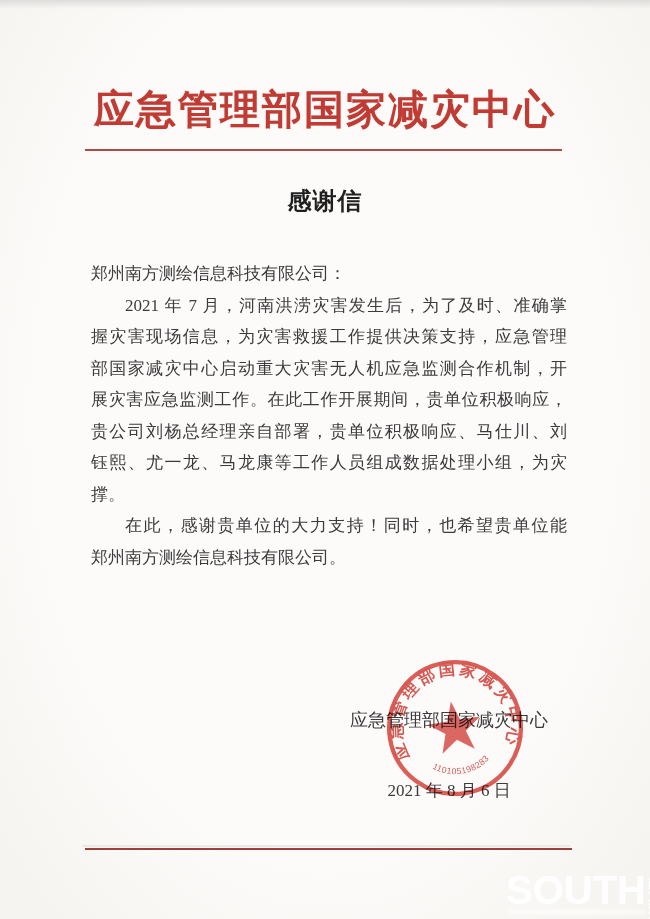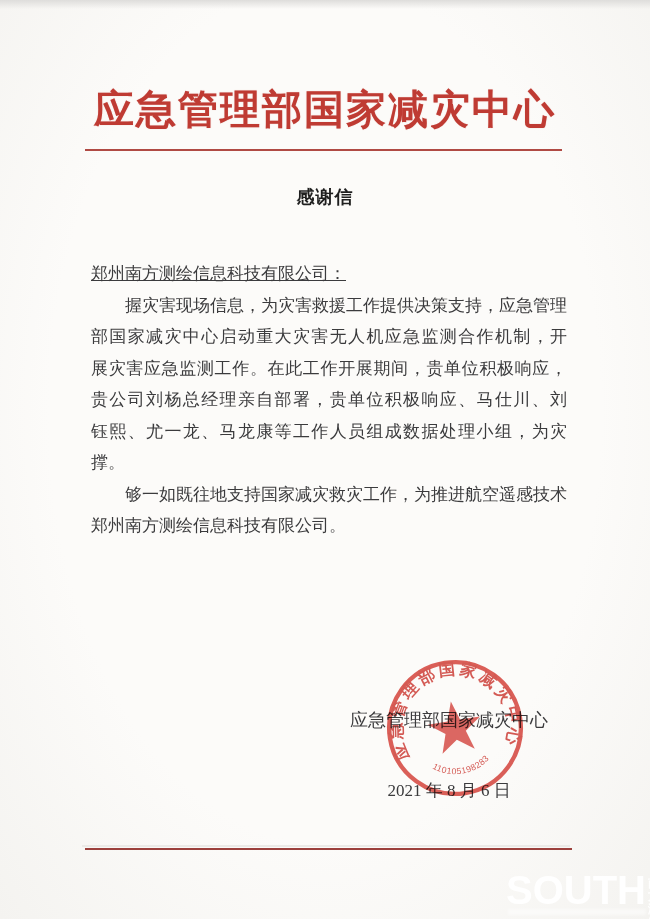--- a/index.html
+++ b/index.html
@@ -14,28 +14,28 @@
     position:absolute; top:82px; left:0; right:0; text-align:center;
     font-size:40px; font-weight:700; letter-spacing:2px; color:#bf3b33;
     text-shadow:0 0 1px rgba(191,59,51,.35);
   }
   .head-rule {
     position:absolute; top:149px; left:85px; width:477px; height:2px;
     background:#b04a44;
   }
   .doc-title {
     position:absolute; top:185px; left:0; right:0; text-align:center;
-    font-size:18px; font-weight:700; letter-spacing:1px; color:#1f1f1f;
+    font-size:24px; font-weight:700; letter-spacing:1px; color:#1f1f1f;
   }
   .body-text {
     position:absolute; top:258px; left:91px; width:476px;
     font-size:17px; line-height:31.5px; color:#3b3b3d;
   }
   .line { text-align:justify; text-align-last:justify; }
-  .addressee { text-align-last:left;text-decoration:underline; }
+  .addressee { text-align-last:left; }
   .para .line:first-child { text-indent:2em; }
   .para .line:last-child { text-align-last:left; }
   .sig-org {
     position:absolute; top:708px; left:328px; width:242px; text-align:center;
     font-size:18px; color:#3b3b3d;
   }
   .sig-date {
     position:absolute; top:779px; left:328px; width:242px; text-align:center;
     font-size:17px; color:#3b3b3d;
   }
@@ -71,29 +71,30 @@
 
   <div class="letterhead">应急管理部国家减灾中心</div>
   <div class="head-rule"></div>
 
   <div class="doc-title">感谢信</div>
 
   <div class="body-text">
     <div class="line addressee">郑州南方测绘信息科技有限公司：</div>
     <div>
         <div class="para">
+          <div class="line">2021 年 7 月，河南洪涝灾害发生后，为了及时、准确掌</div>
           <div class="line">握灾害现场信息，为灾害救援工作提供决策支持，应急管理</div>
           <div class="line">部国家减灾中心启动重大灾害无人机应急监测合作机制，开</div>
           <div class="line">展灾害应急监测工作。在此工作开展期间，贵单位积极响应，</div>
           <div class="line">贵公司刘杨总经理亲自部署，贵单位积极响应、马仕川、刘</div>
           <div class="line">钰熙、尤一龙、马龙康等工作人员组成数据处理小组，为灾</div>
           <div class="line">撑。</div>
         </div>
         <div class="para">
-          <div class="line">够一如既往地支持国家减灾救灾工作，为推进航空遥感技术</div>
+          <div class="line">在此，感谢贵单位的大力支持！同时，也希望贵单位能</div>
           <div class="line">郑州南方测绘信息科技有限公司。</div>
         </div>
       </div>
   </div>
 
   <div class="sig-org">应急管理部国家减灾中心</div>
   <div class="sig-date">2021 年 8 月 6 日</div>
 
   <svg class="seal" viewBox="0 0 140 140" xmlns="http://www.w3.org/2000/svg">
     <g transform="rotate(-9 70 70)" fill="none">

